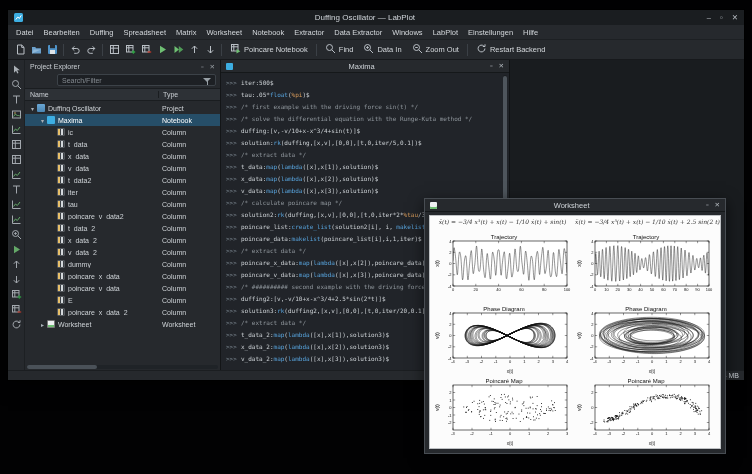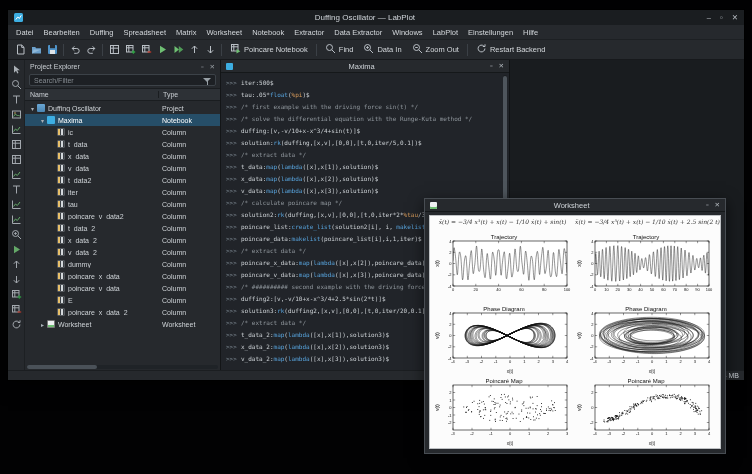--- a/index.html
+++ b/index.html
@@ -28,21 +28,21 @@
   .contentarea{position:absolute;left:0;top:50px;right:0;bottom:10px;}
   .dockstrip{position:absolute;left:0;top:0;bottom:0;width:17px;background:#26292d;
     border-right:1px solid #1d2023;display:flex;flex-direction:column;align-items:center;padding-top:3px;gap:2px;overflow:hidden;}
   .dbtn{width:13px;height:13px;display:flex;align-items:center;justify-content:center;opacity:.85;}
   
   .explorer{position:absolute;left:17px;top:0;bottom:0;width:196px;background:#26292d;border-right:1px solid #131517;}
   .exhead{height:13px;display:flex;align-items:center;padding:0 5px;font-size:7px;color:#c9ced3;}
   .exbtns{margin-left:auto;display:flex;gap:6px;font-size:6.5px;color:#9aa0a6;}
   .searchrow{display:flex;align-items:center;padding:1px 4px 2px 4px;position:relative;}
   .searchinput{flex:1;height:12px;background:#1d2024;border:1px solid #3c4248;border-radius:2px;
-    color:#d3d7db;font-family:"Liberation Sans",sans-serif;font-size:7px;padding:0 15px 0 4px;outline:none;}
+    color:#d3d7db;font-family:"Liberation Sans",sans-serif;font-size:7px;padding:0 15px 0 4px;outline:none;margin-left:28px;}
   .searchinput::placeholder{color:#858b91;}
   .funnel{position:absolute;right:9px;top:5px;width:8px;height:7px;}
   .funnel:before{content:"";position:absolute;left:0;top:0;border-left:4px solid transparent;
     border-right:4px solid transparent;border-top:4px solid #98a0a6;}
   .funnel:after{content:"";position:absolute;left:3.5px;top:3px;width:1px;height:3.5px;background:#98a0a6;}
   .colhead{height:13px;display:flex;align-items:center;background:#2d3136;border-top:1px solid #1a1d20;
     border-bottom:1px solid #1a1d20;font-size:7px;color:#c9ced3;}
   .ch-name{flex:1;padding-left:5px;}
   .ch-type{width:62px;border-left:1px solid #1a1d20;padding-left:4px;}
   .tree{position:absolute;left:0;right:0;top:42px;bottom:6px;overflow:hidden;}

